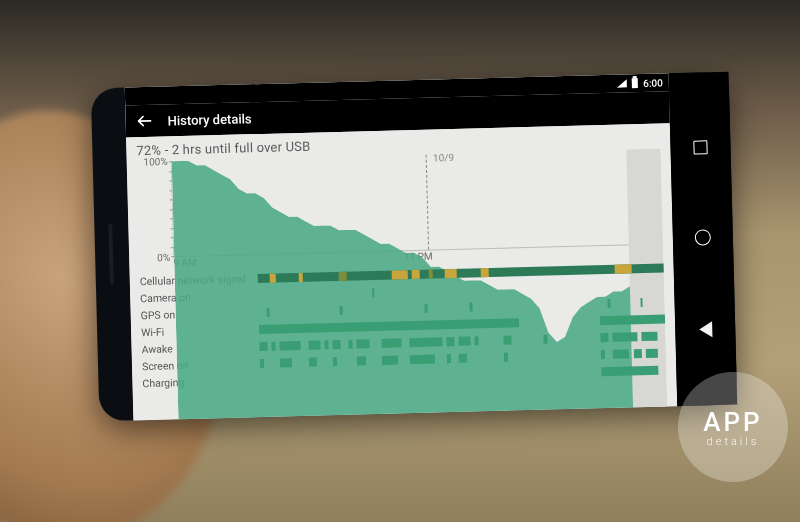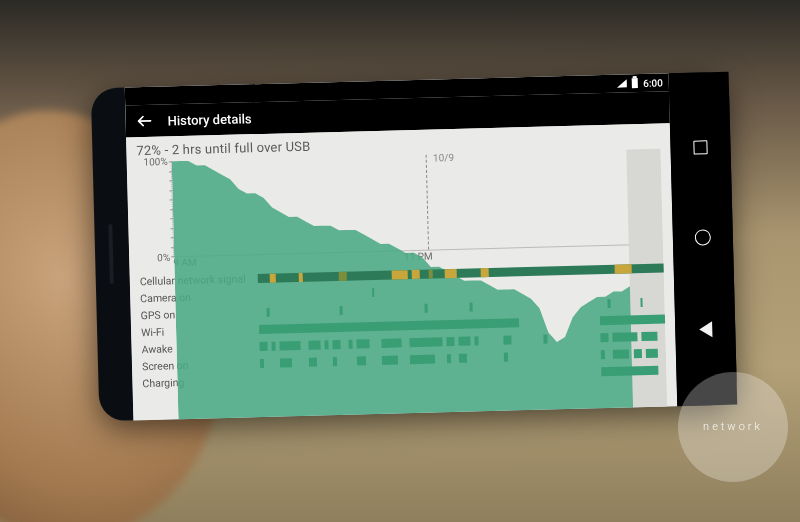--- a/index.html
+++ b/index.html
@@ -315,14 +315,15 @@
   </div>
 
   <div class="navbar">
     <div class="navbtn square"></div>
     <div class="navbtn circle"></div>
     <div class="navbtn tri"></div>
   </div>
 </div>
 
 <div class="watermark">
-  <div class="small">network</div>
+  <div class="big">APP</div>
+  <div class="small">details</div>
 </div>
 
 </body></html>

